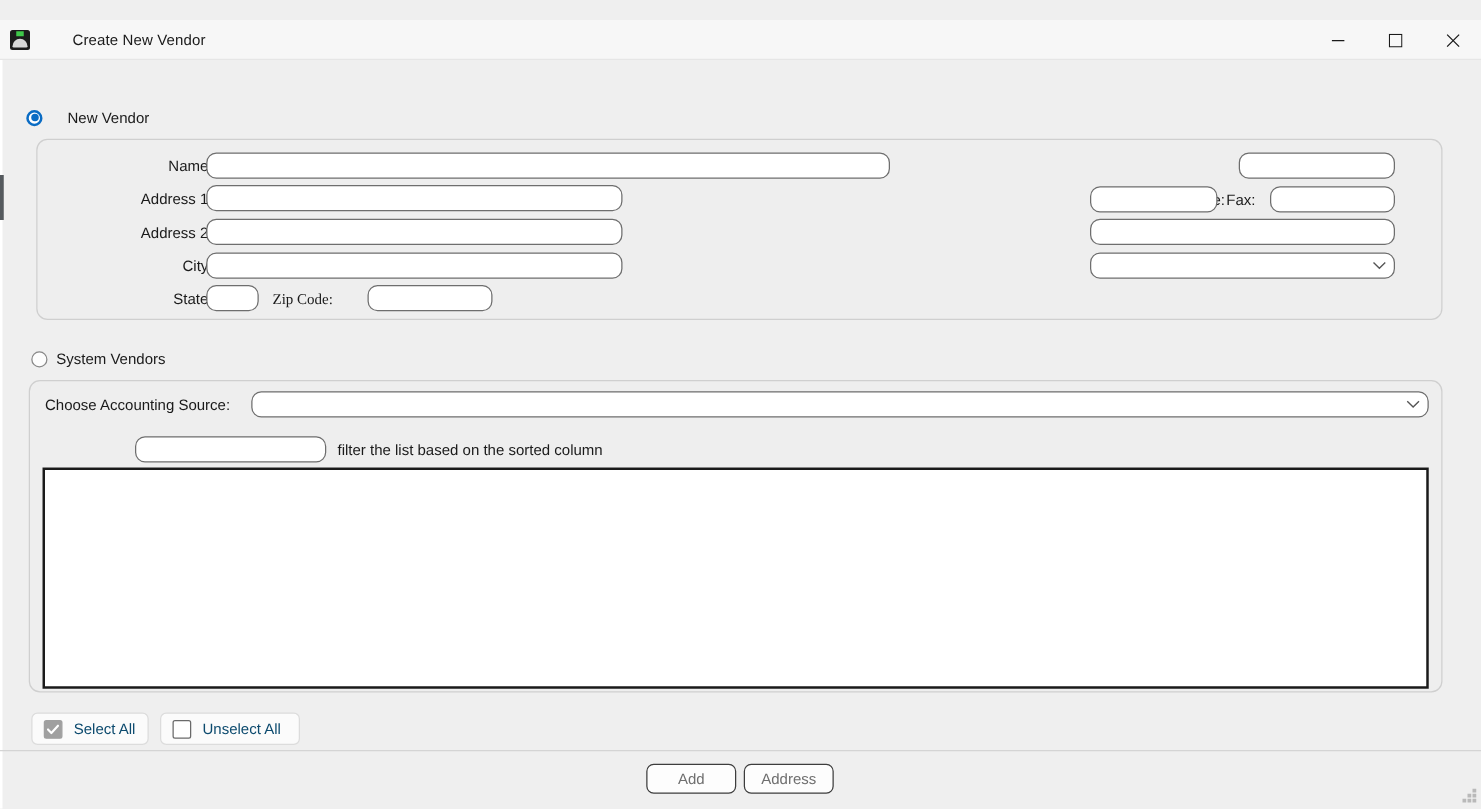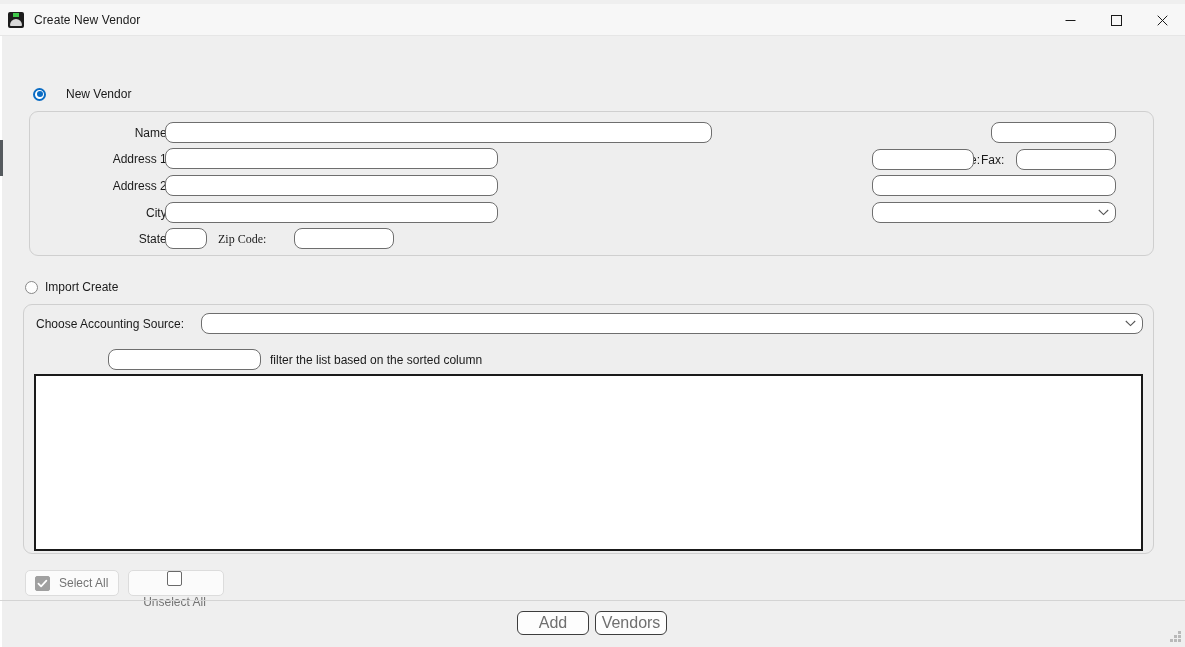--- a/index.html
+++ b/index.html
@@ -26,26 +26,27 @@
   .edge-line {
     position: absolute;
     left: 0; top: 32px;
     width: 2px; height: 615px;
     background: #ffffff;
   }
 
   
   .titlebar {
     position: absolute;
-    left: 0; top: 4px;
+    left: 0; top: 16px;
     width: 1185px; height: 32px;
     background: #f7f7f7;
     border-bottom: 1px solid #e6e6e6;
     display: flex;
     align-items: center;
+    gap: 24px;
   }
   .title-icon {
     width: 16px; height: 16px;
     margin-left: 8px;
     background: #1c1c1c;
     border-radius: 2px;
     position: relative;
     flex: 0 0 auto;
   }
   .title-icon::before {
@@ -200,41 +201,41 @@
     background: #a0a0a0;
     border: 1px solid #a0a0a0;
   }
   .cbx.off {
     background: #ffffff;
     border: 1.5px solid #6a6a6a;
   }
   .cbx svg { position: absolute; left: 1px; top: 1px; }
   .tgl-label {
     font-size: 12px;
-    color: #737373;
+    color: #0c4a6e;
     white-space: nowrap;
   }
 
   
   .sep {
     position: absolute;
     left: 0; top: 600px;
     width: 1185px; height: 1px;
     background: #d4d4d4;
   }
 
   
   .btn {
     position: absolute;
     background: #fdfdfd;
     border: 1px solid #3d3d3d;
     border-radius: 6px;
     height: 24px;
     font-family: "Liberation Sans", sans-serif;
-    font-size: 16px;
+    font-size: 12px;
     color: #6f6f6f;
     display: flex;
     align-items: center;
     justify-content: center;
     cursor: default;
   }
 
   
   .grip {
     position: absolute;
@@ -270,21 +271,21 @@
       </svg>
     </div>
     <div class="win-btn close">
       <svg width="11" height="11" viewBox="0 0 11 11">
         <path d="M0.7 0.7 L10.3 10.3 M10.3 0.7 L0.7 10.3" stroke="#1a1a1a" stroke-width="1" fill="none"></path>
       </svg>
     </div>
   </div>
 </div>
 
-<div class="radio-row" style="left:33px; top:87px;gap:20px;">
+<div class="radio-row" style="left:21px; top:87px;gap:20px;">
   <span class="radio checked"></span>
   <span class="radio-label">New Vendor</span>
 </div>
 
 <div class="groupbox" style="left:29px; top:111px; width:1125px; height:145px;">
 
   <div class="lbl" style="left:40px; top:14px; width:100px;">Name:</div>
   <input class="tb" style="left: 135px; top: 10px; width: 547px;" value="" placeholder="">
 
   <div class="lbl" style="left:40px; top:40px; width:100px;">Address 1:</div>
@@ -317,21 +318,21 @@
   <div class="combo" style="left:842px; top:90px; width:244px;">
     <span class="cval"></span>
     <svg class="chev" width="11" height="7" viewBox="0 0 11 7">
       <path d="M0.8 1 L5.5 5.6 L10.2 1" stroke="#555" stroke-width="1.1" fill="none"></path>
     </svg>
   </div>
 </div>
 
 <div class="radio-row" style="left:25px; top:280px;">
   <span class="radio"></span>
-  <span class="radio-label">Import Create</span>
+  <span class="radio-label">System Vendors</span>
 </div>
 
 <div class="groupbox" style="left:23px; top:304px; width:1131px; height:250px;">
 
   <div class="lbl-l" style="left:12px; top:12px;">Choose Accounting Source:</div>
   <div class="combo" style="left:177px; top:8px; width:942px;">
     <span class="cval"></span>
     <svg class="chev" width="11" height="7" viewBox="0 0 11 7">
       <path d="M0.8 1 L5.5 5.6 L10.2 1" stroke="#555" stroke-width="1.1" fill="none"></path>
     </svg>
@@ -345,29 +346,29 @@
 
 <div class="tgl" style="left:25px; top:570px; width:94px;">
   <span class="cbx on">
     <svg width="11" height="11" viewBox="0 0 11 11">
       <path d="M1.4 5.6 L4.1 8.4 L9.4 2.6" stroke="#ffffff" stroke-width="1.7" fill="none" stroke-linecap="round" stroke-linejoin="round"></path>
     </svg>
   </span>
   <span class="tgl-label">Select All</span>
 </div>
 
-<div class="tgl" style="left:128px; top:570px; width:96px;flex-direction:column;">
+<div class="tgl" style="left:128px; top:570px; width:112px;">
   <span class="cbx off"></span>
   <span class="tgl-label">Unselect All</span>
 </div>
 
 <div class="sep"></div>
 
 <div class="btn" style="left:517px; top:611px; width:72px;">Add</div>
-<div class="btn" style="left:595px; top:611px; width:72px;">Vendors</div>
+<div class="btn" style="left:595px; top:611px; width:72px;">Address</div>
 
 <div class="grip">
   <i style="left:9px; top:0px;"></i>
   <i style="left:5px; top:4px;"></i>
   <i style="left:9px; top:4px;"></i>
   <i style="left:1px; top:8px;"></i>
   <i style="left:5px; top:8px;"></i>
   <i style="left:9px; top:8px;"></i>
 </div>
 

